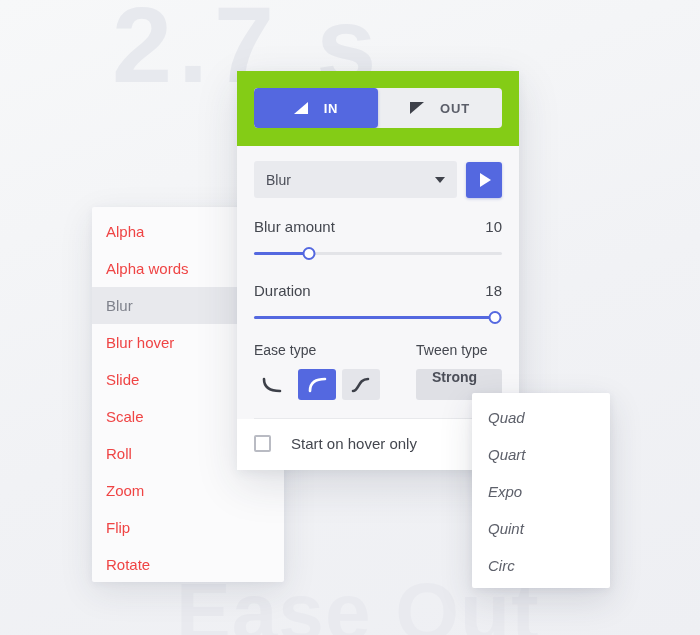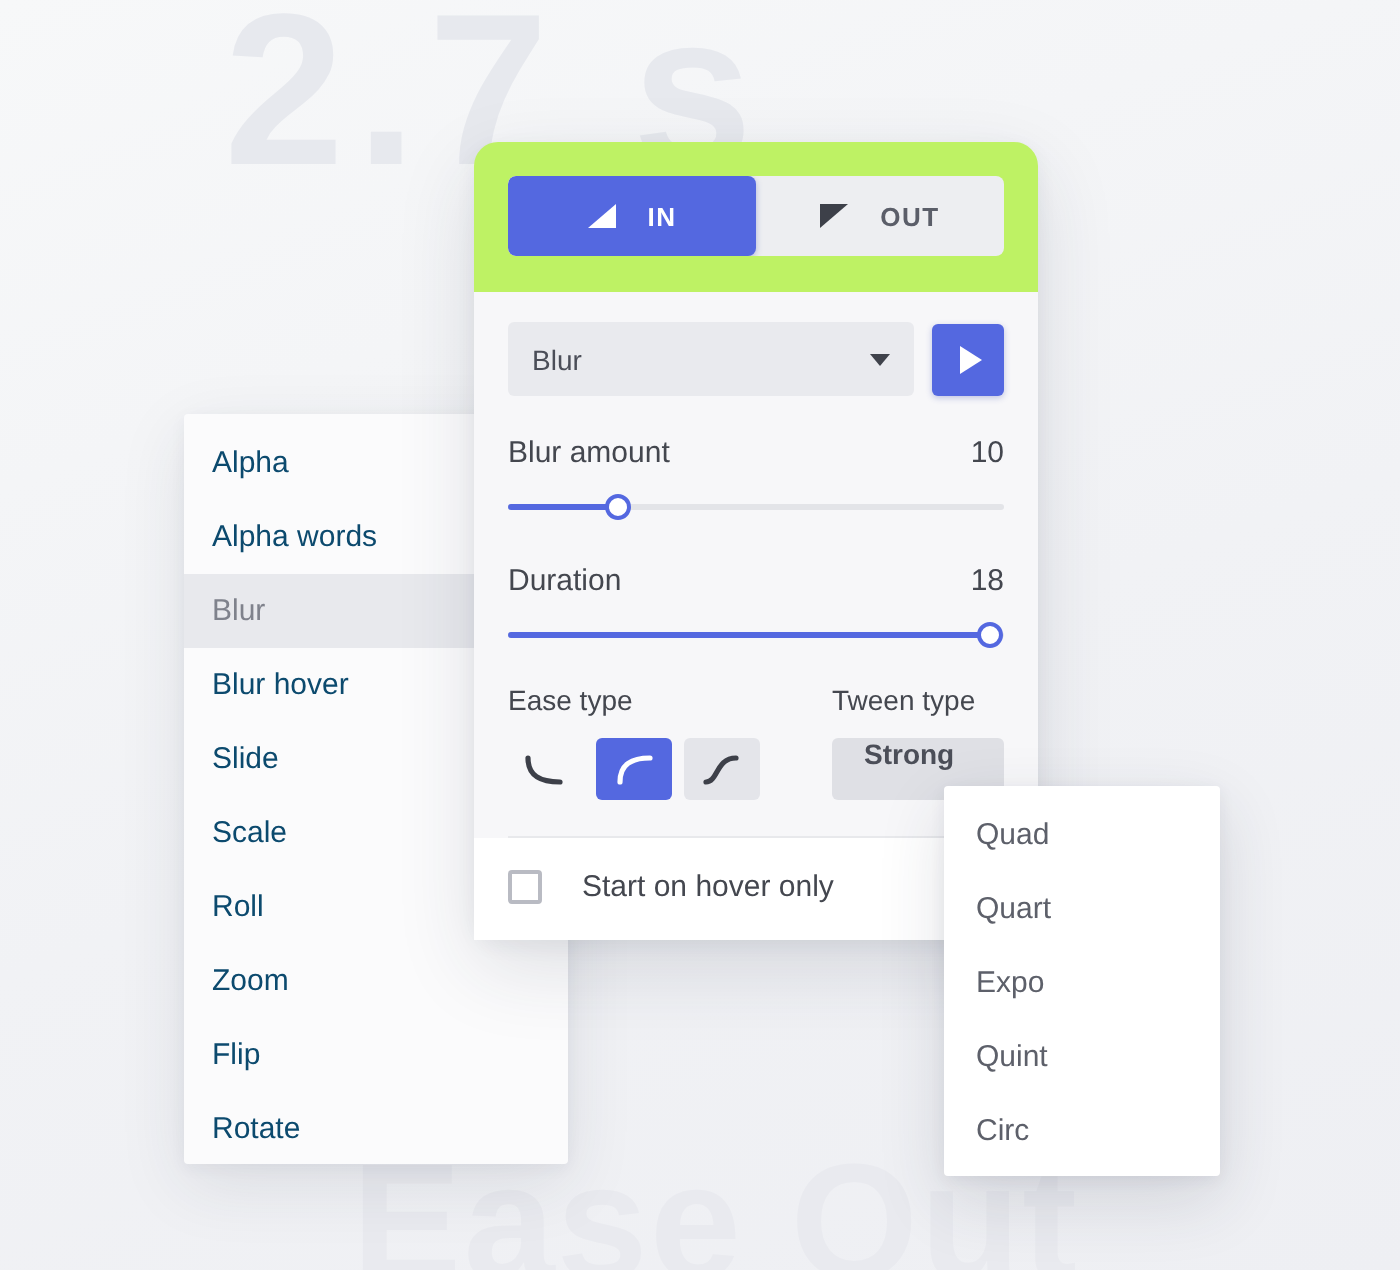--- a/index.html
+++ b/index.html
@@ -57,38 +57,38 @@
     border-radius: 2px;
     overflow: hidden;
     padding-top: 6px;
     box-sizing: border-box;
   }
   .sb-item {
     height: 37px;
     line-height: 37px;
     padding-left: 14px;
     font-size: 15px;
-    color: #0c4a6e;
+    color: #ef4444;
     white-space: nowrap;
     overflow: hidden;
   }
   .sb-item.active {
     background: #e8e9ed;
     color: #7f828c;
   }
 
   
   .panel {
     position: absolute;
     left: 237px;
     top: 71px;
     width: 282px;
-    background: #bef264;
+    background: #84cc16;
     box-shadow: 0 14px 40px rgba(40, 48, 70, .13), 0 3px 10px rgba(40,48,70,.06);
-    border-radius: 12px;
+    border-radius: 0;
   }
 
   
   .seg-wrap { padding: 17px 17px 18px 17px; }
   .seg {
     display: flex;
     background: #edeef1;
     border-radius: 4px;
     height: 40px;
     overflow: hidden;
@@ -301,20 +301,21 @@
     box-sizing: border-box;
   }
   .dd-item {
     height: 37px;
     line-height: 37px;
     padding-left: 16px;
     font-size: 15px;
     color: #5d606a;
     cursor: pointer;
     white-space: nowrap;
+    font-style: italic;
   }
 </style>
 </head>
 <body>
 
 <div class="stage">
   <div class="watermark wm-top">2.7 s</div>
   <div class="watermark wm-bottom">Ease Out</div>
 </div>
 

